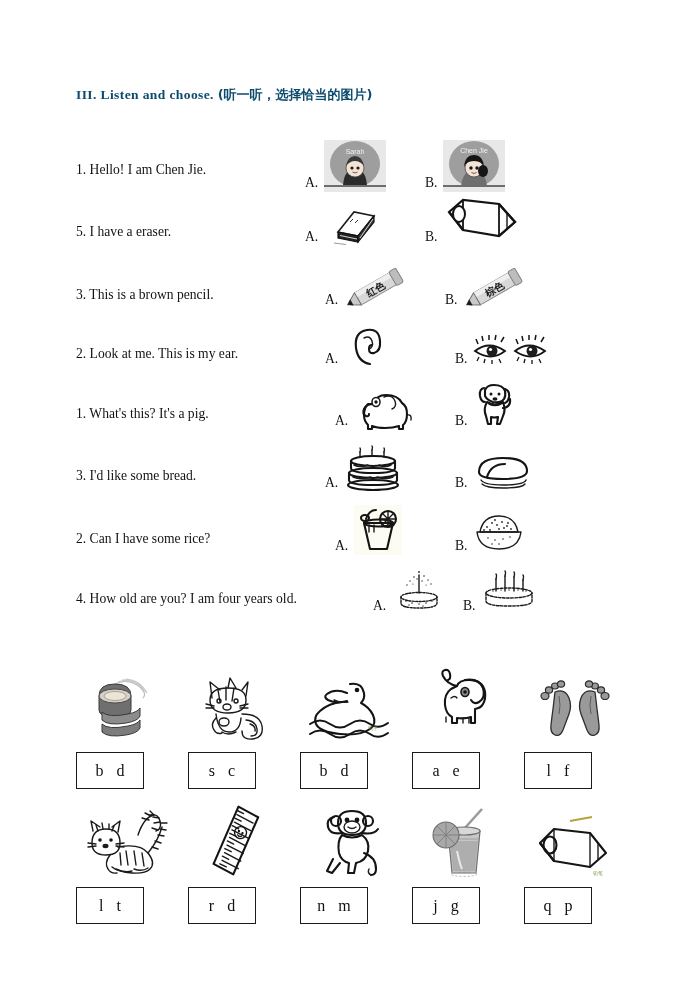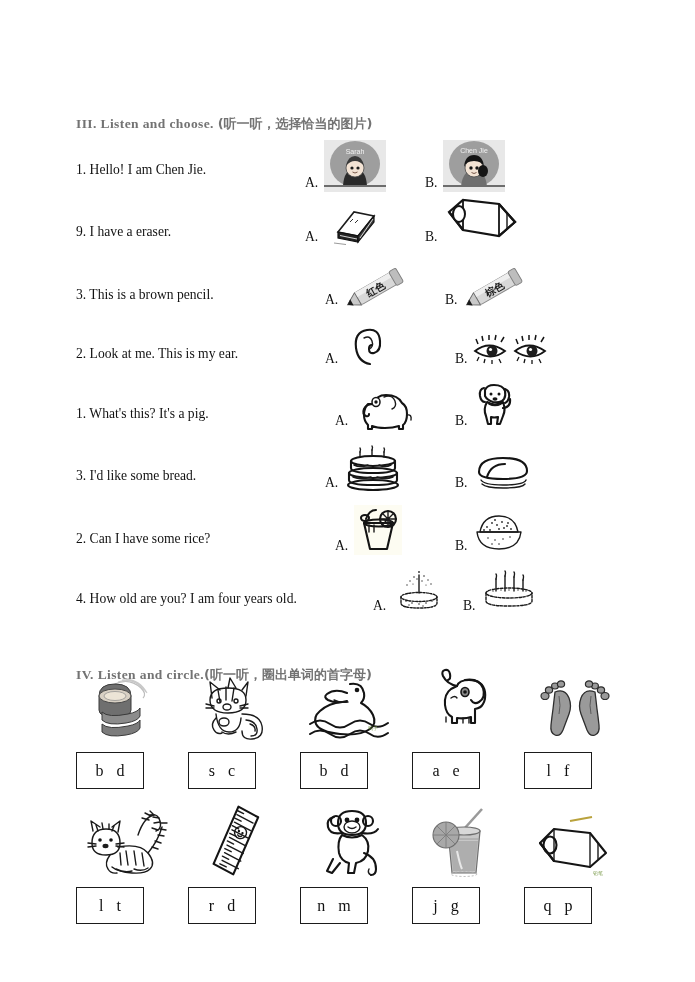--- a/index.html
+++ b/index.html
@@ -24,22 +24,21 @@
   }
 
   
   .section-heading {
     position: absolute;
     font-family: "Liberation Serif", "DejaVu Serif", serif;
     font-weight: bold;
     font-size: 13.5px;
     letter-spacing: 0.4px;
     white-space: nowrap;
-    color: #737373;
-    margin-top: 29px;
+    color: #0c4a6e;
   }
   .section-heading .cn {
     font-family: "DejaVu Sans", sans-serif;
     font-weight: bold;
     font-size: 13px;
     letter-spacing: 0;
   }
 
   #heading-3 { left: 76px; top: 86px; }
   #heading-4 { left: 76px; top: 637px; }
@@ -164,21 +163,21 @@
           <circle cx="28" cy="28" r="1.7" fill="#141414"></circle>
           <circle cx="34" cy="28" r="1.7" fill="#141414"></circle>
           <path d="M28.5 32.5 q2.5 2 5 0" stroke="#6b4a3a" stroke-width="0.9" fill="none"></path>
           <rect x="0" y="45" width="62" height="2" fill="#6d6d6d"></rect>
         </svg>
       </span>
     </div>
   </div>
 
   <div class="q-row" style="top:212px">
-    <div class="q-text" style="top:12px">9. I have a eraser.</div>
+    <div class="q-text" style="top:12px">5. I have a eraser.</div>
 
     <div class="opt" style="left:305px; top:-14px; height:48px;">
       <span class="opt-letter">A.</span>
       <span class="opt-pic">
         <svg width="58" height="44" viewBox="0 0 58 44">
           <path d="M14 30 L30 10 L50 14 L34 34 Z" fill="#ffffff" stroke="#1c1c1c" stroke-width="1.6"></path>
           <path d="M14 30 L34 34 L34 40 L14 36 Z" fill="#232323" stroke="#111" stroke-width="1.2"></path>
           <path d="M34 34 L50 14 L50 20 L34 40 Z" fill="#3a3a3a" stroke="#111" stroke-width="1.2"></path>
           <path d="M16 33.5 L33 37" stroke="#fff" stroke-width="0.8"></path>
           <path d="M36 36 L49 17" stroke="#fff" stroke-width="0.8"></path>
@@ -443,24 +442,20 @@
               <circle cx="20" cy="23" r="0.7"></circle>
               <circle cx="28" cy="23" r="0.7"></circle>
             <circle cx="37" cy="23" r="0.7"></circle>
               <circle cx="45" cy="24" r="0.7"></circle>
           </g>
         </svg>
       </span>
     </div>
   </div>
 
-  <div class="section-heading" id="heading-4">
-    <span>IV.</span>
-    <span>Listen and circle.</span><span class="cn">(听一听，圈出单词的首字母)</span>
-  </div>
 
   <div class="circle-row" style="top:672px">
 
     <div class="circle-cell">
       <div class="circle-pic">
         <svg width="86" height="72" viewBox="0 0 86 72">
           <path d="M30 10 q14 -7 26 4 q6 6 2 10" fill="none" stroke="#bdbdbd" stroke-width="1.2"></path>
           <path d="M33 8 q16 -5 26 8 M37 6 q16 -2 24 12 M41 5 q14 1 21 14" fill="none" stroke="#c9c9c9" stroke-width="1.1"></path>
           <path d="M14 22 q0 -12 16 -12 q16 0 16 12 l0 14 q0 7 -16 7 q-16 0 -16 -7 z" fill="#6f6f6f" stroke="#3a3a3a" stroke-width="1"></path>
           <ellipse cx="30" cy="22" rx="16" ry="7" fill="#d8d0c4" stroke="#4a4a4a" stroke-width="1"></ellipse>

